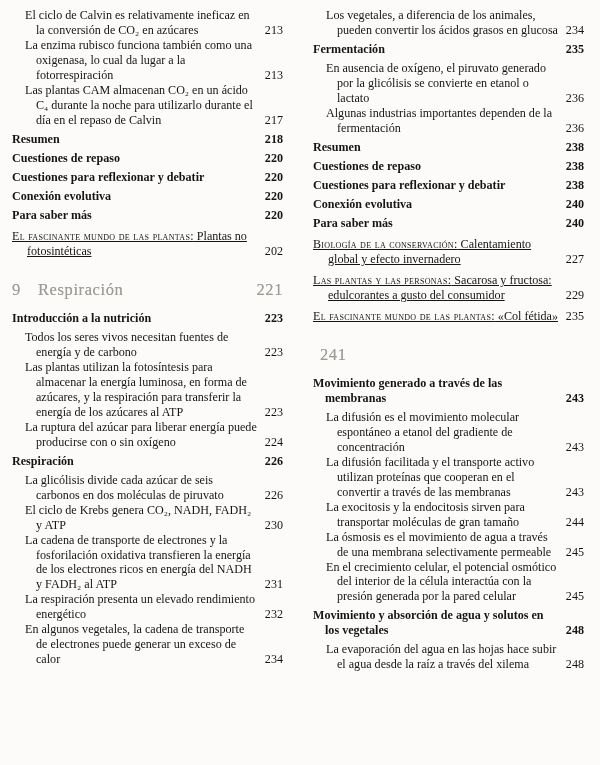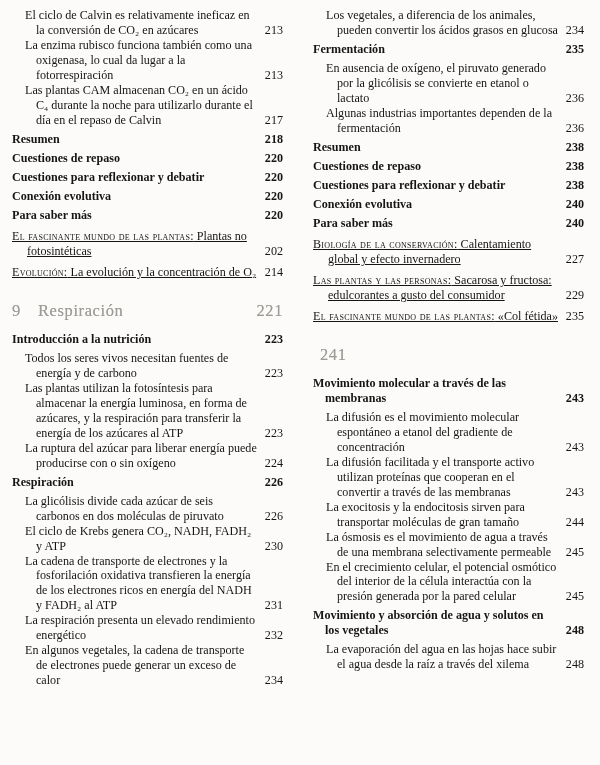--- a/index.html
+++ b/index.html
@@ -86,24 +86,20 @@
     <div class="entry-page">220</div>
   </div>
       <div class="entry bold">
     <div class="entry-text">Para saber más</div>
     <div class="entry-page">220</div>
   </div>
       <div class="entry feature">
     <div class="entry-text"><span class="sc">El fascinante mundo de las plantas:</span> Plantas no fotosintéticas</div>
     <div class="entry-page">202</div>
   </div>
-      <div class="entry feature">
-    <div class="entry-text"><span class="sc">Evolución:</span> La evolución y la concentración de O₂</div>
-    <div class="entry-page">214</div>
-  </div>
       <div class="entry chapter">
     <div class="entry-text chapter-text">
           <span class="chapter-num">9</span>
           <span class="chapter-title">Respiración</span>
         </div>
     <div class="entry-page">221</div>
   </div>
       <div class="entry bold">
     <div class="entry-text">Introducción a la nutrición</div>
     <div class="entry-page">223</div>
@@ -191,21 +187,21 @@
     <div class="entry-page">229</div>
   </div>
       <div class="entry feature">
     <div class="entry-text"><span class="sc">El fascinante mundo de las plantas:</span> «Col fétida»</div>
     <div class="entry-page">235</div>
   </div>
       <div class="entry chapter">
     <div class="entry-page">241</div>
   </div>
       <div class="entry bold">
-    <div class="entry-text">Movimiento molecular a través de las membranas</div>
+    <div class="entry-text">Movimiento generado a través de las membranas</div>
     <div class="entry-page">243</div>
   </div>
       <div class="entry sub">
     <div class="entry-text">La difusión es el movimiento molecular espontáneo a etanol del gradiente de concentración</div>
     <div class="entry-page">243</div>
   </div>
       <div class="entry sub">
     <div class="entry-text">La difusión facilitada y el transporte activo utilizan proteínas que cooperan en el convertir a través de las membranas</div>
     <div class="entry-page">243</div>
   </div>

